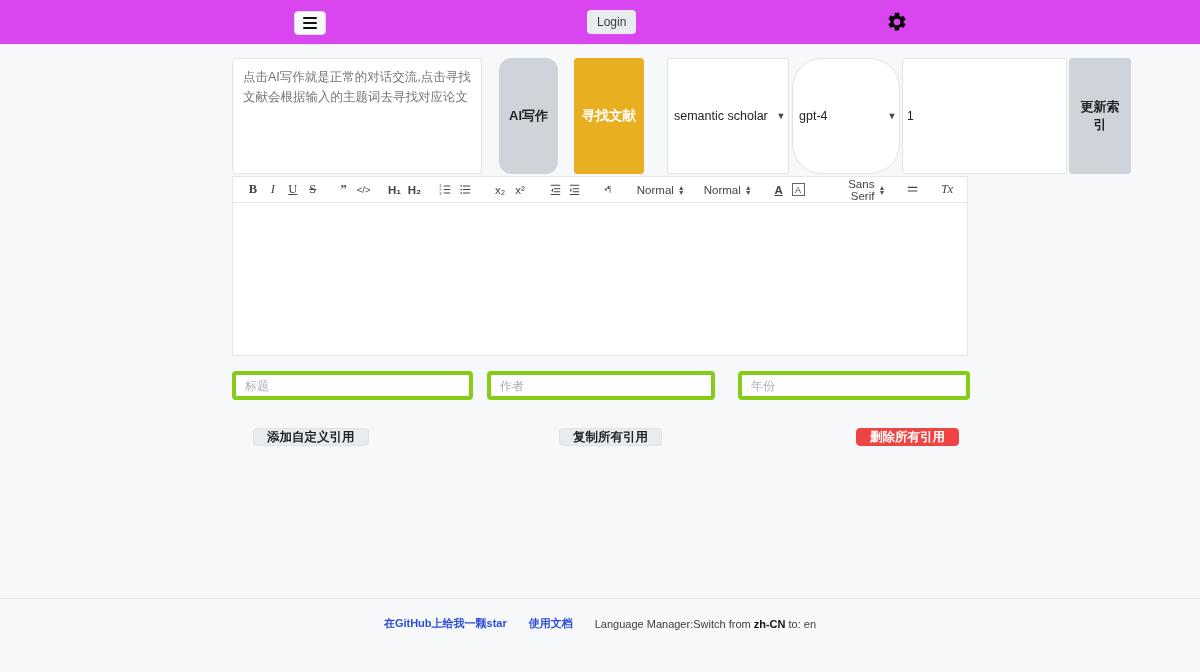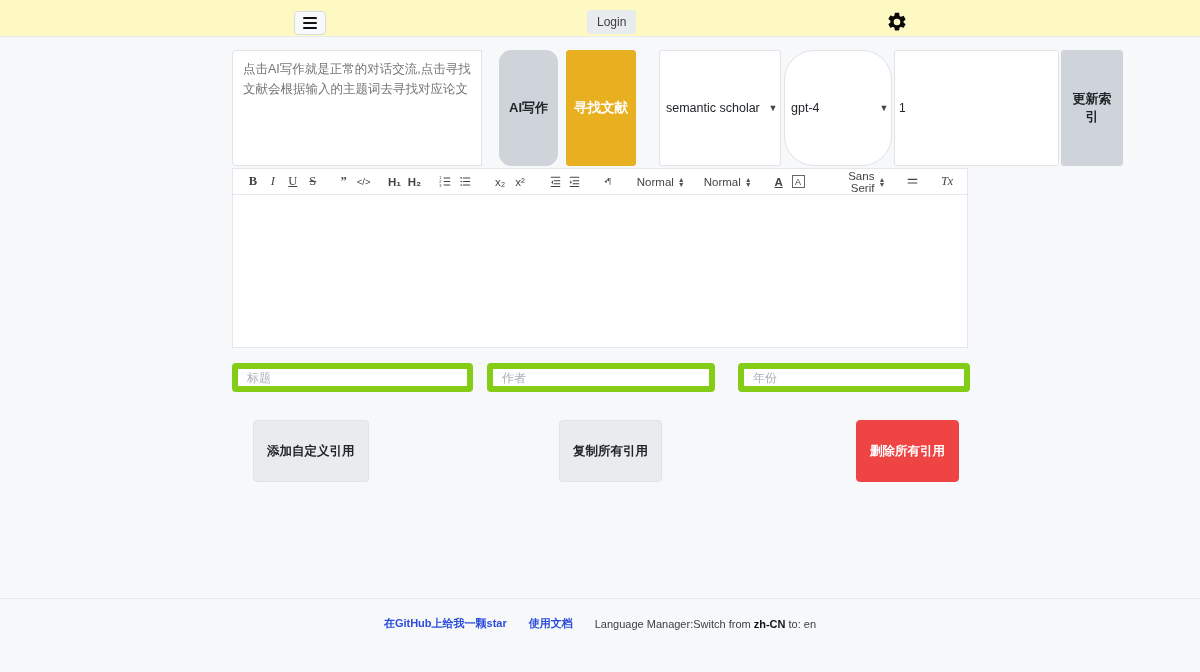--- a/index.html
+++ b/index.html
@@ -7,22 +7,22 @@
     margin: 0; padding: 0;
     width: 1200px; height: 672px;
     background: #f6f8fa;
     font-family: "Liberation Sans", sans-serif;
     overflow: hidden;
   }
 
   
   .header {
     position: relative;
-    height: 37px;
-    background: #fef9c3;
+    height: 45px;
+    background: #d946ef;
     border-bottom: 1px solid #e6eaee;
   }
   .hamburger-btn {
     position: absolute; left: 294px; top: 11px;
     width: 32px; height: 24px;
     background: #f8f9fa;
     border: 1px solid #d7dce1;
     border-radius: 4px;
     display: flex; flex-direction: column;
     align-items: center; justify-content: center;
@@ -99,21 +99,21 @@
   }
   .btn-find {
     flex: 0 0 70px;
     background: #e8b021;
     border: 1px solid #e8b021;
     color: #fff;
     font-weight: bold;
     font-size: 13.5px;
     display: flex; align-items: center; justify-content: center;
     cursor: pointer;
-    margin-left: 8px;
+    margin-left: 16px;
     border-radius: 3px;
     font-family: "Liberation Sans", sans-serif;
   }
   .sel-wrap {
     display: flex; align-items: center;
     background: #fff;
     border: 1px solid #dfe3e8;
     margin-left: 3px;
     border-radius: 3px;
   }
@@ -207,21 +207,21 @@
     border-top: none;
     background: #fff;
     height: 153px;
   }
 
   
   .fields { margin-top: 15px; }
   .field-row { display: flex; gap: 14px; margin-bottom: 11px; }
   .field {
     height: 29px;
-    border: 6px solid #84cc16;
+    border: 4px solid #84cc16;
     border-radius: 4px;
     background: #fff;
     font-size: 12px;
     color: #212529;
     padding: 0 9px;
     outline: none;
     font-family: "Liberation Sans", sans-serif;
   }
   .field::placeholder { color: #aab0b6; }
   .field.w-title { flex: 0 0 241px; }
@@ -235,21 +235,21 @@
     position: relative;
     height: 30px;
     margin-top: 17px;
   }
   .act-btn {
     position: absolute;
     top: 0;
     border-radius: 4px;
     font-size: 12.5px;
     font-weight: bold;
-    padding: 22px 13px;
+    padding: 0 13px;
     cursor: pointer;
     border: 1px solid transparent;
     font-family: "Liberation Sans", sans-serif;
     line-height: 16px;
   }
   .act-add   { left: 21px;  background: #e9ecef; color: #212529; border-color: #dfe3e8; }
   .act-copy  { left: 327px; background: #e9ecef; color: #212529; border-color: #dfe3e8; }
   .act-del   { left: 624px; background: #ef4444; color: #fff; border-color: #ef4444; }
 
   .export-wrap {

